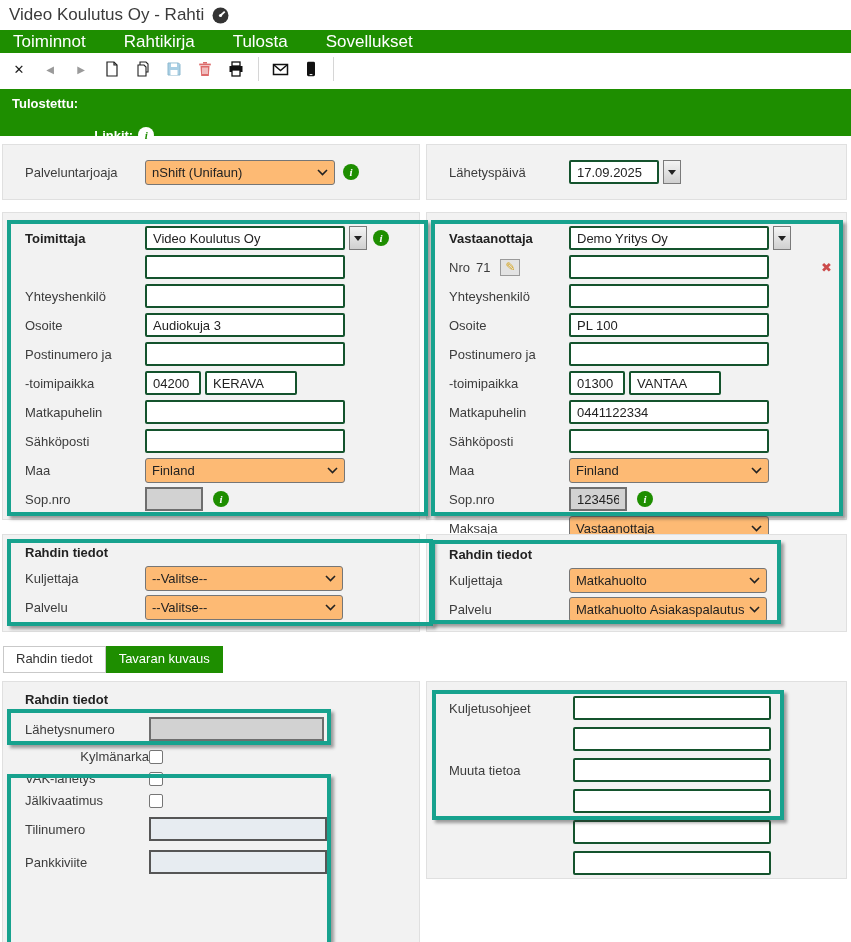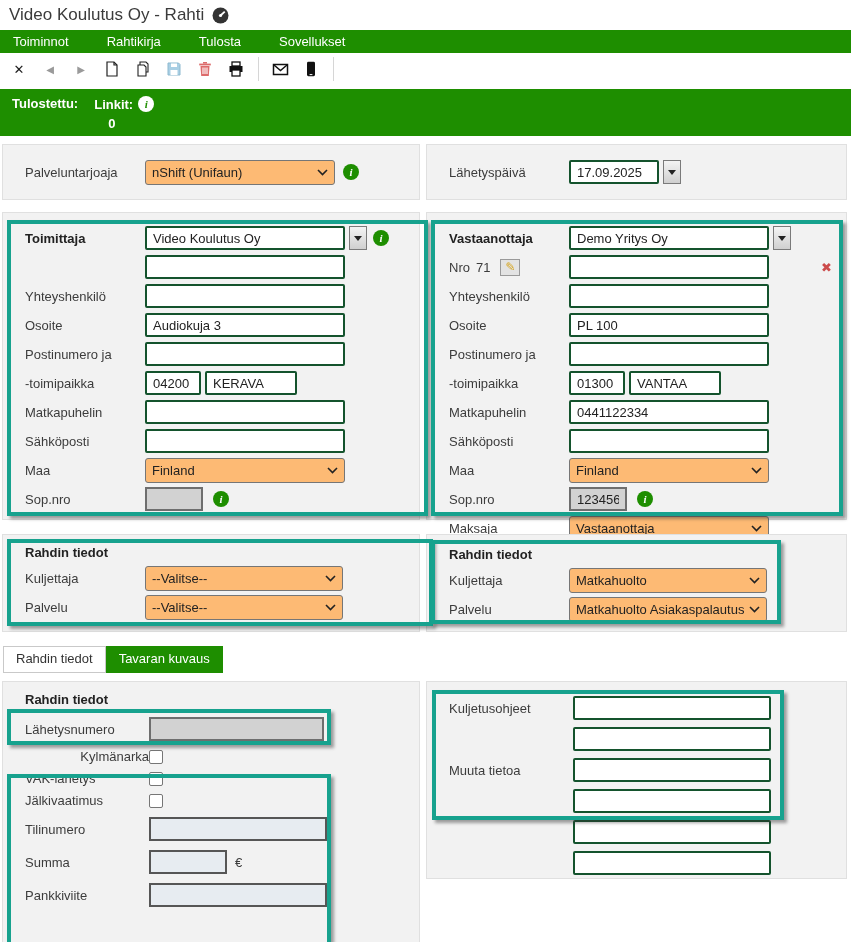--- a/index.html
+++ b/index.html
@@ -6,33 +6,33 @@
   html,body { margin:0; padding:0; }
   body {
     width:851px; height:942px; overflow:hidden; position:relative;
     background:#fff; font-family:"Liberation Sans","DejaVu Sans",sans-serif;
     color:#3b3b3b; font-size:13px;
   }
   
   .titlebar { height:30px; display:flex; align-items:center; gap:8px; padding-left:9px;
     font-size:17px; color:#3b3b3b; }
   .menubar { height:23px; background:#1e8e00; color:#fff; display:flex; align-items:center;
-    gap:38px; padding-left:13px; font-size:13px; }
+    gap:38px; padding-left:13px; font-size:17px; }
   .menubar .mi { cursor:default; }
   .toolbar { height:32px; display:flex; align-items:center; padding-left:10px; }
   .tico { width:18px; height:18px; margin-right:13px; display:flex; align-items:center;
     justify-content:center; font-size:14px; }
   .tsep { width:1px; height:24px; background:#d6d6d6; margin:0 12px 0 0; }
   .icx::before { content:"✕"; font-weight:bold; color:#1c1c1c; font-size:13px; }
   .iprev::before { content:"◀"; color:#9a9a9a; font-size:10px; }
   .inext::before { content:"▶"; color:#9a9a9a; font-size:10px; }
   .statusbar { background:#1e8e00; color:#fff; margin-top:4px; height:47px;
     display:flex; padding:7px 0 0 12px; font-weight:bold; font-size:13px; }
   .status-links { margin-left:16px; text-align:left; }
-  .status-links .l1 { display:flex; align-items:center; gap:5px; }
+  .status-links .l1 { display:flex; align-items:center; gap:5px;margin-top:31px; }
   .links-count { padding-left:14px; margin-top:4px; font-weight:bold; }
   
   .info { width:16px; height:16px; border-radius:50%; background:#1e8e00; color:#fff;
     display:inline-flex; align-items:center; justify-content:center; flex:none;
     font:italic bold 11px "Liberation Serif",serif; }
   .info::before { content:"i"; }
   .info.inv { background:#fff; color:#1e8e00; }
   
   .cols { display:flex; gap:6px; padding:0 2px; margin-top:8px; }
   .panel { background:#f2f2f2; border:1px solid #e0e0e0; position:relative; }
@@ -400,25 +400,20 @@
     </div>
     <div class="row" style="min-height:21px; margin-bottom:3px;">
       <span class="lbl" style="width:124px;">Jälkivaatimus</span>
       <input type="checkbox" class="cb" style="">
     </div>
     <div class="row" style="min-height:30px;align-items:center;">
       <span class="lbl" style="width:124px;">Tilinumero</span>
       <input class="inp dis-blue" disabled="" value="" style="">
     </div>
     <div class="row" style="min-height:30px;">
-      <span class="lbl" style="width:124px;">Summa</span>
-      <input class="inp dis-blue w78" disabled="" value="" style="">
-      <span class="euro">€</span>
-    </div>
-    <div class="row" style="min-height:30px;">
       <span class="lbl" style="width:124px;">Pankkiviite</span>
       <input class="inp dis-blue" disabled="" value="" style="">
     </div>
 
   </div>
 
   <div class="panel p-right" style="height:198px; padding:14px 0 0 22px;">
     <div class="hl" style="top:8px; left:5px; width:352px; height:130px;"></div>
     <div class="row" style="min-height:24px; margin-bottom:7px;">
       <span class="lbl" style="width:124px;">Kuljetusohjeet</span>

